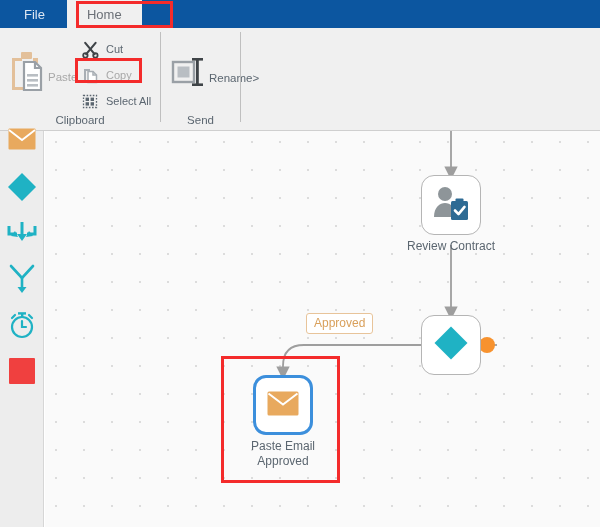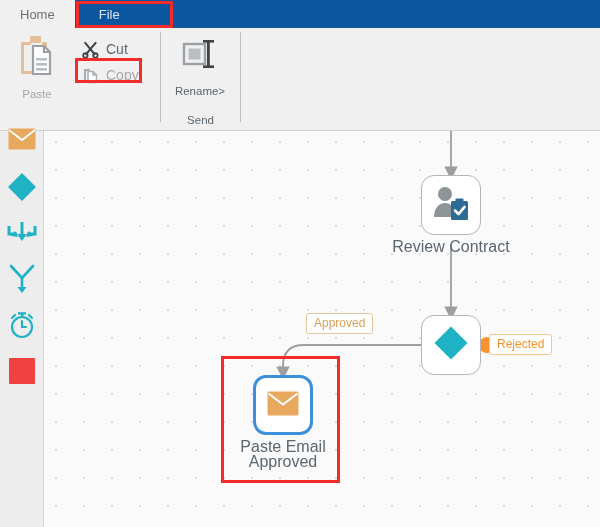--- a/index.html
+++ b/index.html
@@ -67,21 +67,21 @@
     width: 100%;
     text-align: center;
     font-size: 11.5px;
     color: #5B6670;
   }
 
   
   .paste-btn {
     position: absolute; left: 8px; top: 6px;
     width: 58px; height: 82px;
-    display: flex; flex-direction: column;
+    display: flex; flex-direction: row;
     align-items: center; justify-content: flex-start;
   }
   .paste-label {
     font-size: 11.5px; color: #A8A8A8;
     margin-top: 4px;
   }
 
   
   .cmd {
     position: absolute;
@@ -89,40 +89,40 @@
     height: 22px;
     padding-left: 2px;
   }
   .cmd .cmd-icon {
     width: 20px; height: 20px;
     display: flex; align-items: center; justify-content: center;
     margin-right: 6px;
     flex: 0 0 20px;
   }
   .cmd .cmd-label {
-    font-size: 14px;
+    font-size: 11px;
     color: #5B6670;
     white-space: nowrap;
   }
   .cmd.disabled .cmd-label { color: #A8A8A8; }
 
   .copy-hl {
     position: absolute;
     left: 75px; top: 58px;
     width: 67px; height: 25px;
     border: 3px solid #F42B2B;
     box-sizing: border-box;
     pointer-events: none;
   }
 
   
   .rename-btn {
     position: absolute; left: 170px; top: 6px;
     width: 62px; height: 82px;
-    display: flex; flex-direction: column;
+    display: flex; flex-direction: row;
     align-items: center; justify-content: flex-start;
   }
   .rename-label {
     font-size: 11.5px; color: #5B6670;
     margin-top: 5px;
   }
 
   
   .sidebar {
     position: absolute; left: 0; top: 131px;
@@ -162,21 +162,21 @@
     border-radius: 13px;
     box-sizing: border-box;
     display: flex; align-items: center; justify-content: center;
   }
   .node.selected {
     border: 3px solid #3C8FDC;
   }
   .node-label {
     position: absolute;
     text-align: center;
-    font-size: 16px;
+    font-size: 12px;
     color: #5B6670;
     line-height: 15px;
     white-space: pre-line;
     width: 160px;
   }
 
   
   .edge-label {
     position: absolute;
     font-size: 12px;
@@ -201,25 +201,25 @@
     box-sizing: border-box;
     pointer-events: none;
   }
 </style>
 </head>
 <body>
 
 <div id="app">
 
   <div class="menubar">
+    <div class="menu-item file">
+      <span>File</span>
+    </div>
     <div class="menu-item active">
       <span>Home</span>
-    </div>
-    <div class="menu-item file">
-      <span>File</span>
     </div>
   </div>
   <div class="menu-hl"></div>
 
   <div class="ribbon">
 
     <div class="ribbon-group" style="left:0; width:160px;">
 
       <div class="paste-btn">
         <span>
@@ -253,21 +253,34 @@
         <span class="cmd-icon">
           <svg width="17" height="17" viewBox="0 0 17 17">
             <path d="M2 2 h6 v2 H4 v9 H2 Z" fill="#A8AEB4"></path>
             <path d="M6 4.5 h5 l3.5 3.5 v7.5 H6 Z" fill="#FFFFFF" stroke="#A8AEB4" stroke-width="1.5"></path>
             <path d="M11 4.5 v3.5 h3.5" fill="none" stroke="#A8AEB4" stroke-width="1.5"></path>
           </svg>
         </span>
         <span class="cmd-label">Copy</span>
       </div>
 
-
+      <div class="cmd" style="left:78px; top:62px;">
+        <span class="cmd-icon">
+          <svg width="17" height="17" viewBox="0 0 17 17">
+            <rect x="1.5" y="2.5" width="13" height="12" fill="none" stroke="#5B6670" stroke-width="1.3" stroke-dasharray="1.6 1.5"></rect>
+            <rect x="3.6" y="4.6" width="3.4" height="3.4" fill="#5B6670"></rect>
+            <rect x="8.6" y="4.6" width="3.4" height="3.4" fill="#5B6670"></rect>
+            <rect x="3.6" y="9.2" width="3.4" height="3.4" fill="#5B6670"></rect>
+            <rect x="8.6" y="9.2" width="3.4" height="3.4" fill="#5B6670"></rect>
+          </svg>
+        </span>
+        <span class="cmd-label">Select All</span>
+      </div>
+
+      <div class="group-label">Clipboard</div>
     </div>
 
     <div class="group-sep" style="left:160px;"></div>
 
     <div class="ribbon-group" style="left:161px; width:79px;">
       <div class="rename-btn" style="left:8px;">
         <span>
           <svg width="40" height="42" viewBox="0 0 40 42">
             <rect x="4" y="10" width="21" height="20" fill="none" stroke="#9AA0A6" stroke-width="2.4"></rect>
             <rect x="8.5" y="14.5" width="12" height="11" fill="#B9BEC3"></rect>
@@ -386,21 +399,20 @@
     <div class="node" style="left:376px; top:184px;">
       <span>
         <svg width="36" height="36" viewBox="0 0 36 36">
           <path d="M18 1.5 L34.5 18 L18 34.5 L1.5 18 Z" fill="#1FB2C4"></path>
         </svg>
       </span>
     </div>
 
     <div class="edge-label approved" style="left:261px; top:182px;">Approved</div>
 
-    <div class="edge-label rejected" style="left:444px; top:203px;">Rejected</div>
 
     <div class="node selected" style="left:208px; top:244px;">
       <span>
         <svg width="32" height="25" viewBox="0 0 32 25">
           <rect x="0.5" y="0.5" width="31" height="24" rx="1.5" fill="#E8A95E"></rect>
           <path d="M1.5 2.5 L16 13.5 L30.5 2.5" fill="none" stroke="#FFFFFF" stroke-width="2"></path>
         </svg>
       </span>
     </div>
     <div class="node-label" style="left:158px; top:308px;">Paste Email

